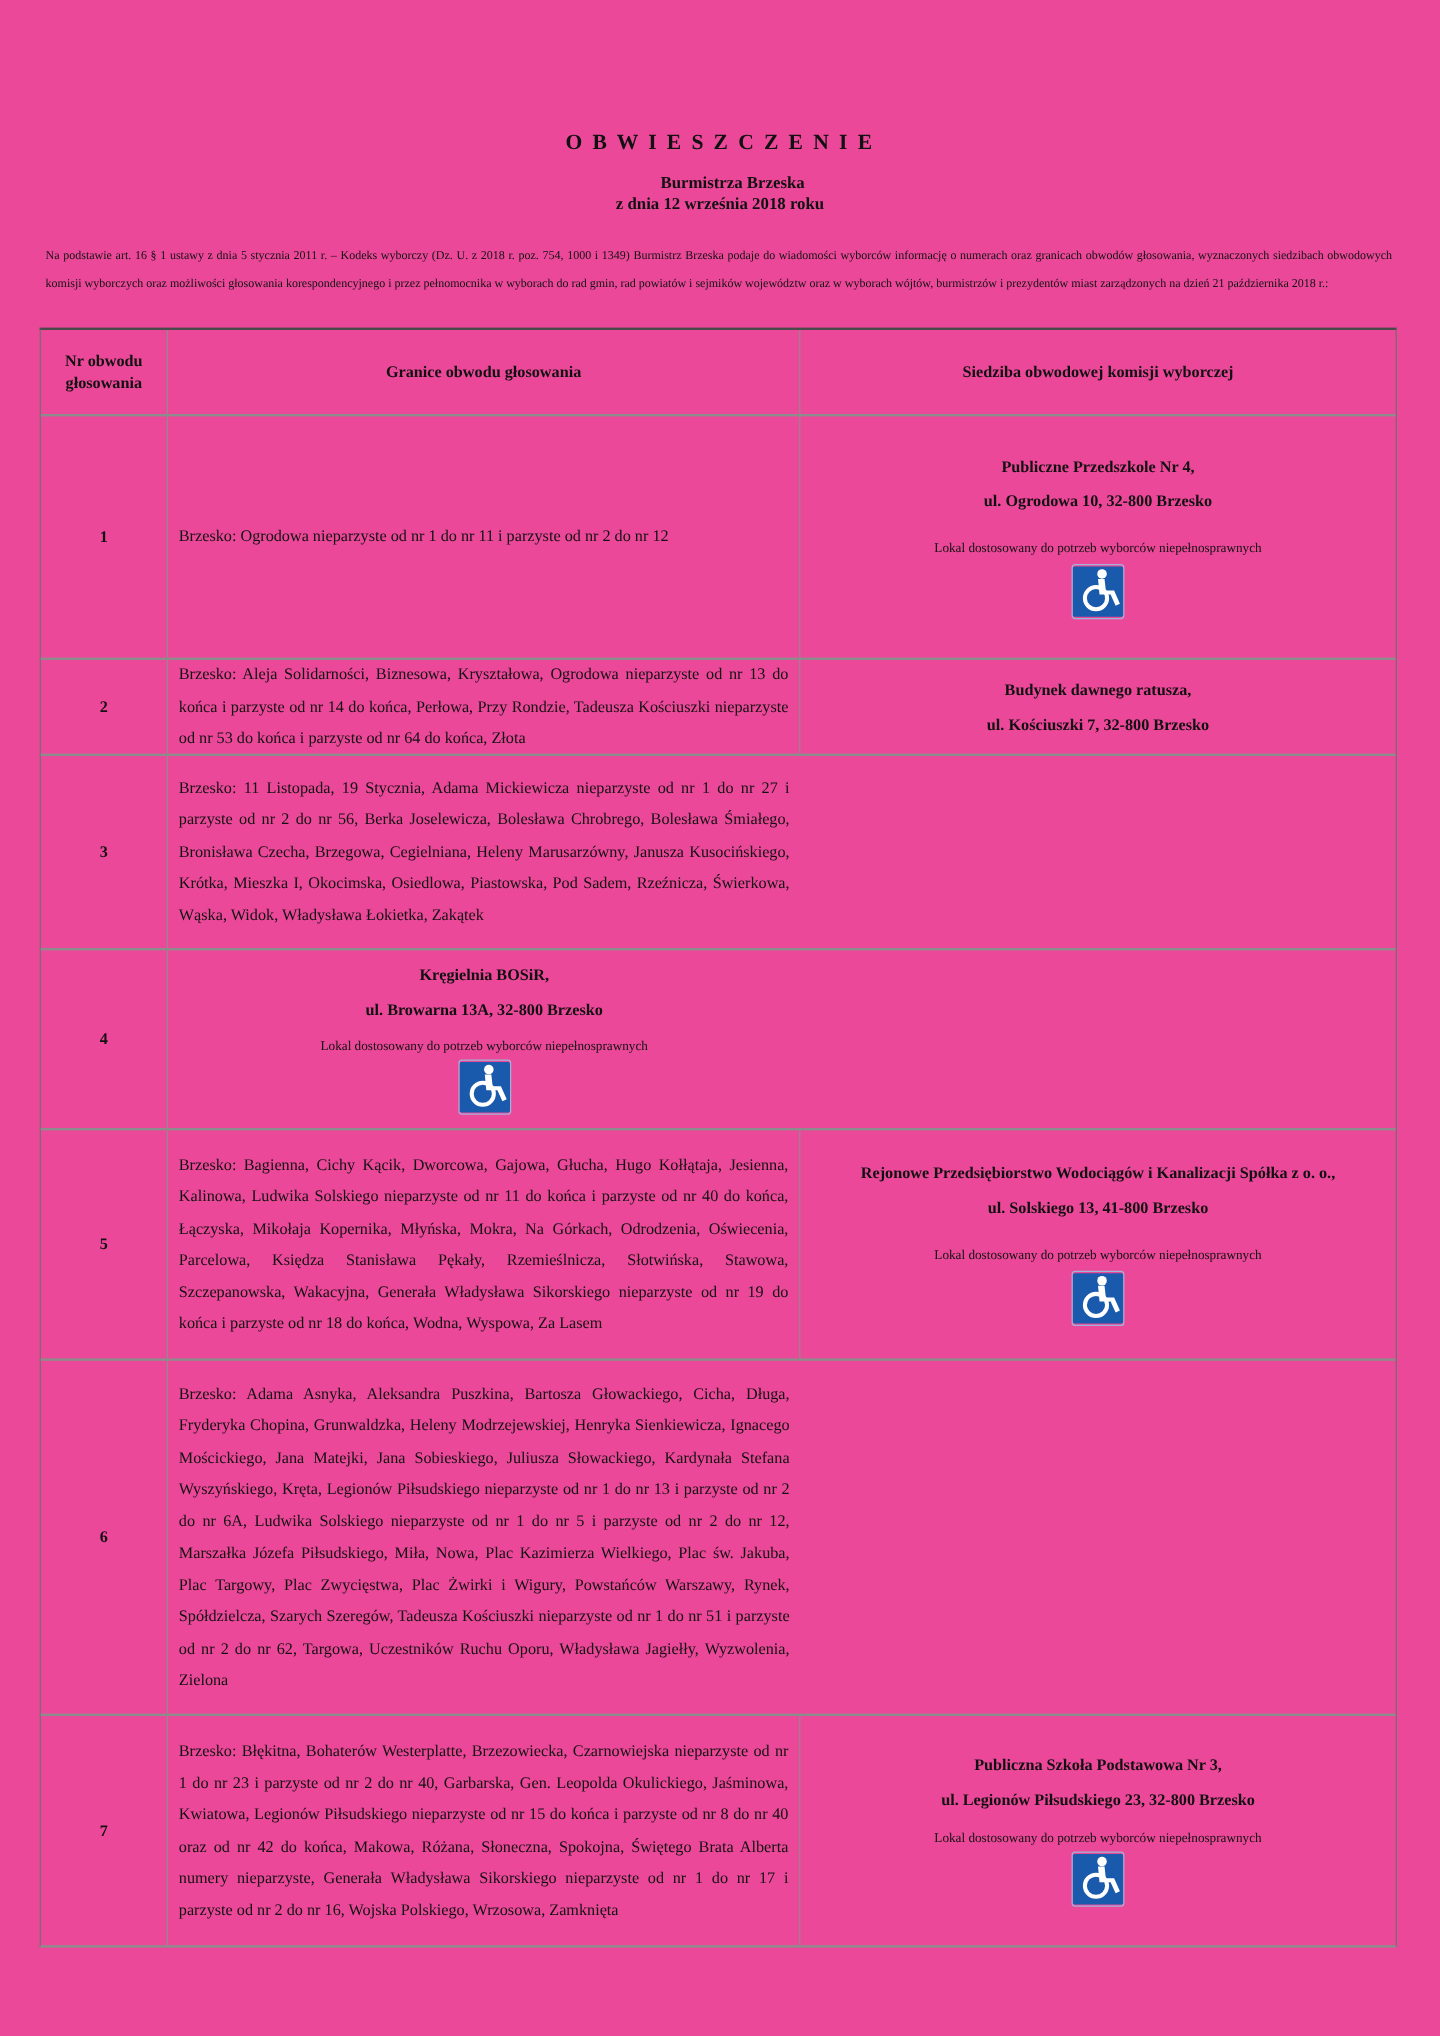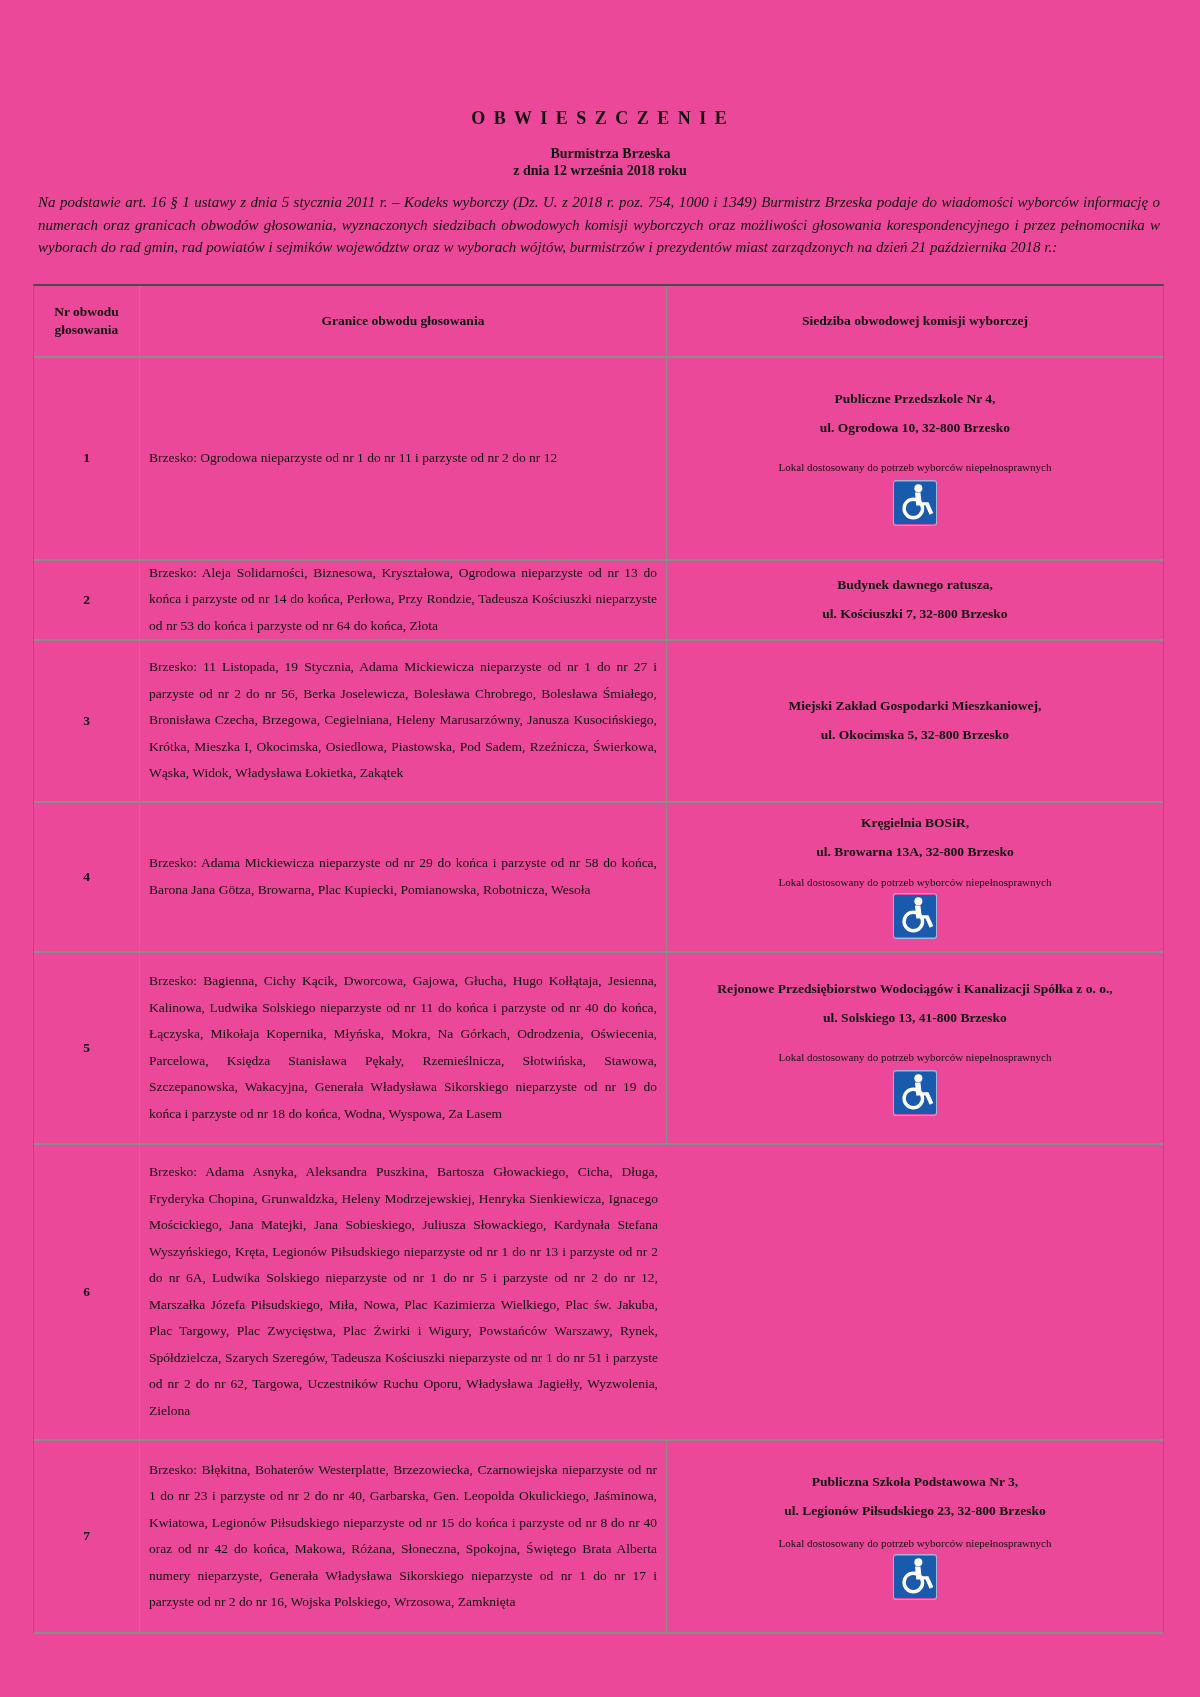--- a/index.html
+++ b/index.html
@@ -8,23 +8,22 @@
   .page {
     position:relative; width:1200px; height:1697px; margin:0 auto; background:#ec4899; overflow:hidden;
   }
   .title {
     padding-top:108px; text-align:center;
     font-size:18px; font-weight:bold; letter-spacing:2px;
   }
   .subtitle { text-align:center; font-size:14px; font-weight:bold; line-height:17px; }
   .subtitle-author { margin-top:16px;padding-left:21px; }
   .intro {
-    margin:12px 40px 0 38px; font-size:15px; line-height:22.5px;
+    margin:24px 40px 0 38px; font-size:10px; line-height:22.5px;
     text-align:justify;
-    font-style:italic;
   }
   .tbl {
     margin:25px 0 0 33px; width:1131px;
     border:1px solid #6f6f6f; border-top:2px solid #4a4a4a; border-bottom:2px solid #8c8c8c;
   }
   .trow { display:grid; grid-template-columns:106px 527px 496px; border-bottom:2px solid #8c8c8c; }
   .trow:last-child { border-bottom:none; }
   .cell { border-right:1px solid #8c8c8c; overflow:hidden; }
   .cell:last-child { border-right:none; }
   .cell-nr {
@@ -93,31 +92,24 @@
         <div class="venue">Budynek dawnego ratusza,</div>
         <div class="venue venue-address">ul. Kościuszki 7, 32-800 Brzesko</div>
       </div>
     </div>
 
     <div class="trow" style="height:162px">
       <div class="cell cell-nr">3</div>
       <div class="cell cell-gr">
         <div class="gr-text">Brzesko: 11 Listopada, 19 Stycznia, Adama Mickiewicza nieparzyste od nr 1 do nr 27 i parzyste od nr 2 do nr 56, Berka Joselewicza, Bolesława Chrobrego, Bolesława Śmiałego, Bronisława Czecha, Brzegowa, Cegielniana, Heleny Marusarzówny, Janusza Kusocińskiego, Krótka, Mieszka I, Okocimska, Osiedlowa, Piastowska, Pod Sadem, Rzeźnicza, Świerkowa, Wąska, Widok, Władysława Łokietka, Zakątek</div>
       </div>
-      <div class="cell cell-sz">
-        <div class="venue">Miejski Zakład Gospodarki Mieszkaniowej,</div>
-        <div class="venue venue-address">ul. Okocimska 5, 32-800 Brzesko</div>
-      </div>
     </div>
 
     <div class="trow" style="height:150px">
       <div class="cell cell-nr">4</div>
-      <div class="cell cell-gr">
-        <div class="gr-text">Brzesko: Adama Mickiewicza nieparzyste od nr 29 do końca i parzyste od nr 58 do końca, Barona Jana Götza, Browarna, Plac Kupiecki, Pomianowska, Robotnicza, Wesoła</div>
-      </div>
       <div class="cell cell-sz">
         <div class="venue">Kręgielnia BOSiR,</div>
         <div class="venue venue-address">ul. Browarna 13A, 32-800 Brzesko</div>
         <div class="acc-note" style="margin-top:16px">Lokal dostosowany do potrzeb wyborców niepełnosprawnych</div>
         <div class="acc-icon" style="margin-top:5px">
           <svg viewBox="0 0 100 100" xmlns="http://www.w3.org/2000/svg">
             <rect x="0" y="0" width="100" height="100" rx="4" fill="#1a5aad"></rect>
             <circle cx="58" cy="15" r="9.5" fill="#ffffff"></circle>
             <circle cx="46" cy="63" r="22" fill="none" stroke="#ffffff" stroke-width="8"></circle>
             <path d="M50 25 h13 l2.5 23 h16.5 l11.5 26 -8.5 4 -10 -22 H53 z" fill="#ffffff"></path>

